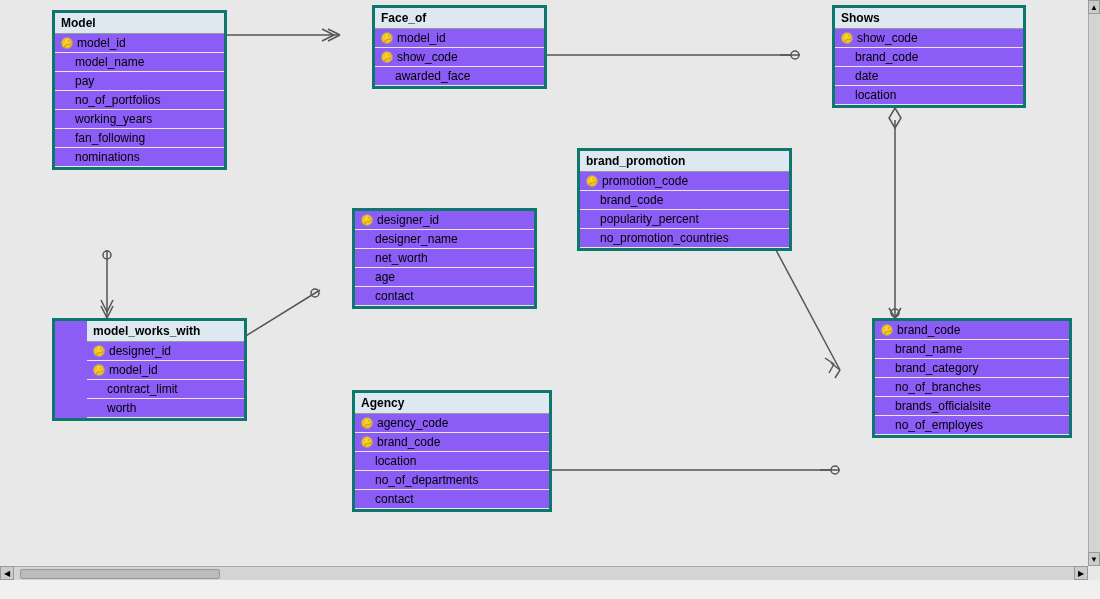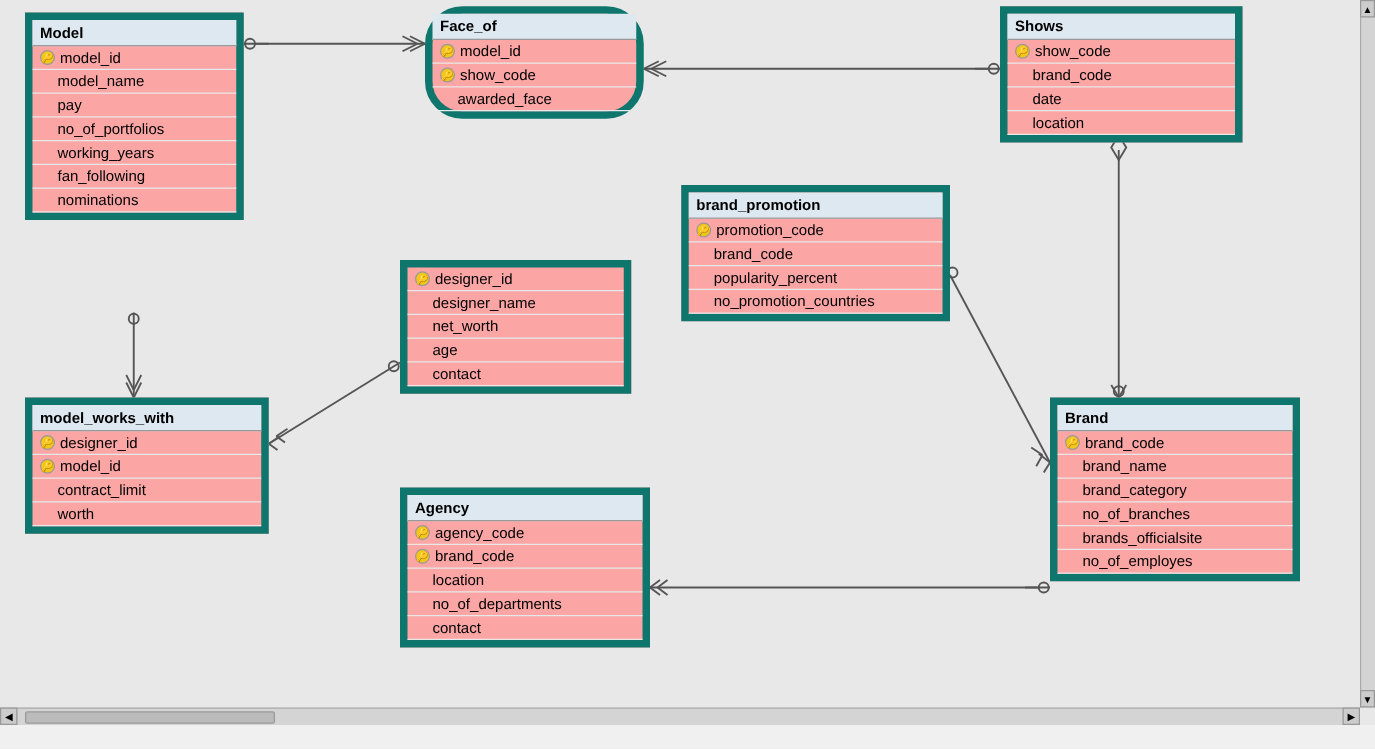--- a/index.html
+++ b/index.html
@@ -41,23 +41,24 @@
       position: absolute;
       top: 0;
       right: 0;
       width: 12px;
       bottom: 14px;
       background: #d4d4d4;
       border-left: 1px solid #aaa;
     }
     .table-box {
       position: absolute;
-      background: #fca5a5;
-      border: 6px solid #0f766e;
+      background: #8b5cf6;
+      border: 3px solid #0f766e;
       min-width: 160px;
+      margin-left: 32px;
     }
     .table-header {
       background: #dde8f0;
       border-bottom: 1px solid #999;
       padding: 3px 6px;
       font-weight: bold;
       font-size: 12px;
     }
     .table-row {
       padding: 2px 6px 2px 20px;
@@ -185,21 +186,21 @@
         <span>working_years</span>
       </div>
     <div class="table-row">
         <span>fan_following</span>
       </div>
     <div class="table-row">
         <span>nominations</span>
       </div>
   </div>
 
-  <div class="table-box" style="left:340px; top:5px; width:175px;border-radius:30px;">
+  <div class="table-box" style="left:340px; top:5px; width:175px;">
     <div class="table-header">Face_of</div>
     <div class="table-row pk">
         <span class="pk-icon">🔑</span>
         <span>model_id</span>
       </div>
     <div class="table-row pk">
         <span class="pk-icon">🔑</span>
         <span>show_code</span>
       </div>
     <div class="table-row">
@@ -253,21 +254,21 @@
         <span>net_worth</span>
       </div>
     <div class="table-row">
         <span>age</span>
       </div>
     <div class="table-row">
         <span>contact</span>
       </div>
   </div>
 
-  <div class="table-box" style="left:20px; top:318px; width:195px;">
+  <div class="table-box" style="left:20px; top:318px; width:195px;padding-left:32px;">
     <div class="table-header">model_works_with</div>
     <div class="table-row pk">
         <span class="pk-icon">🔑</span>
         <span>designer_id</span>
       </div>
     <div class="table-row pk">
         <span class="pk-icon">🔑</span>
         <span>model_id</span>
       </div>
     <div class="table-row">
@@ -293,21 +294,20 @@
       </div>
     <div class="table-row">
         <span>no_of_departments</span>
       </div>
     <div class="table-row">
         <span>contact</span>
       </div>
   </div>
 
   <div class="table-box" style="left:840px; top:318px; width:200px;">
-    <div class="table-header">Brand</div>
     <div class="table-row pk">
         <span class="pk-icon">🔑</span>
         <span>brand_code</span>
       </div>
     <div class="table-row">
         <span>brand_name</span>
       </div>
     <div class="table-row">
         <span>brand_category</span>
       </div>

